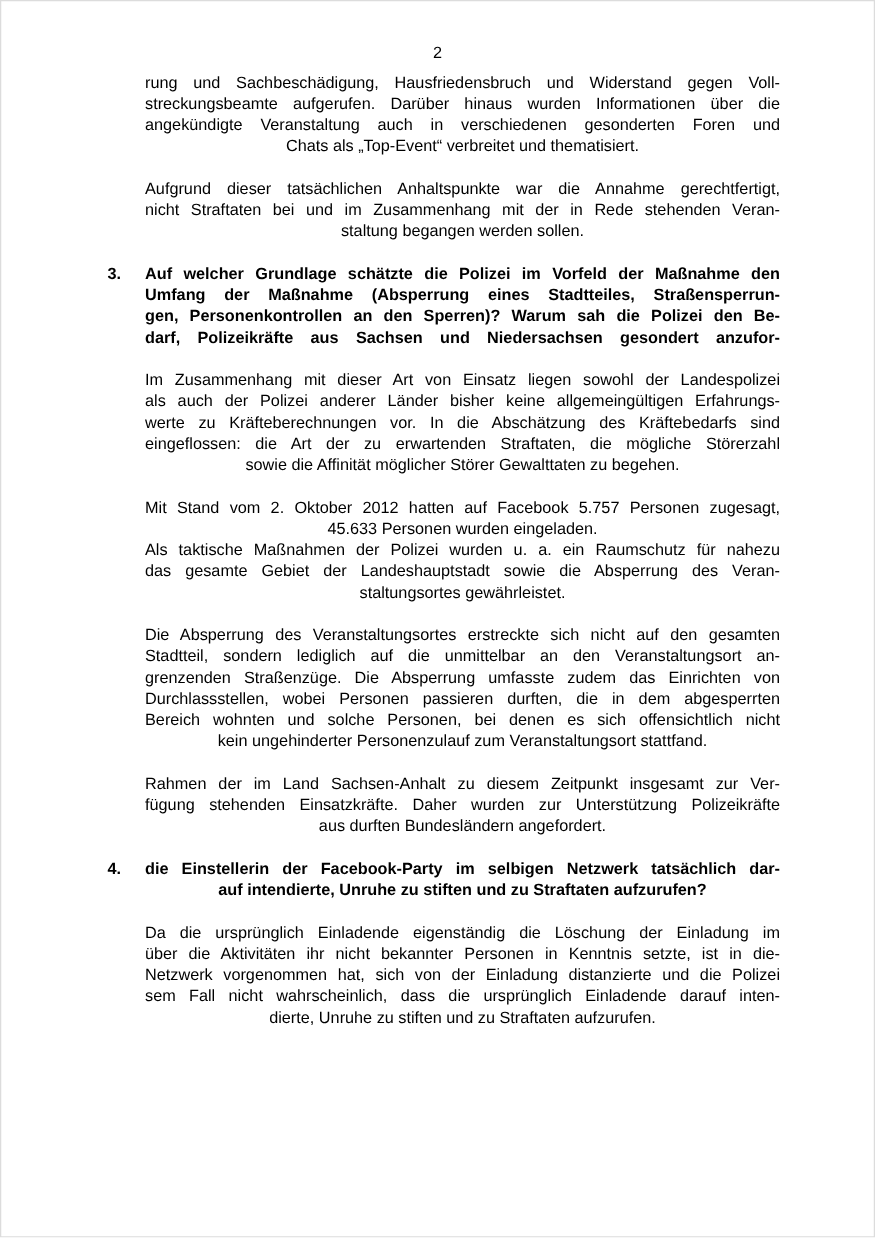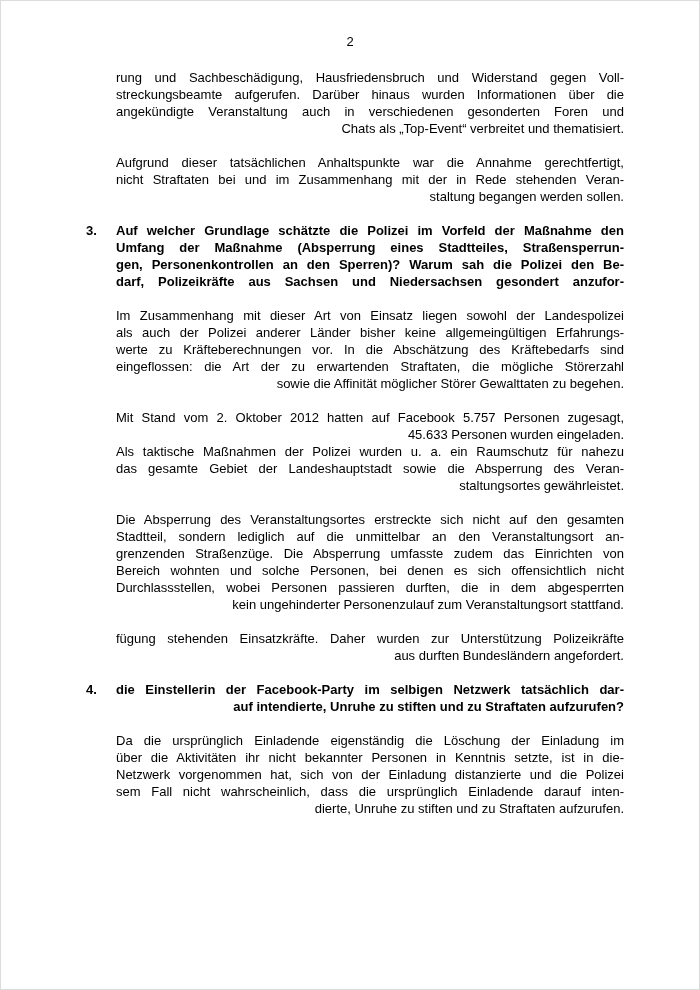--- a/index.html
+++ b/index.html
@@ -22,38 +22,38 @@
   }
   .page-number {
     position: absolute;
     top: 32px;
     left: 0;
     right: 0;
     text-align: center;
   }
   .doc-body {
     position: absolute;
-    top: 68px;
+    top: 56px;
     left: 115px;
     width: 508px;
   }
   .block {
     margin-bottom: 17px;
   }
   .block.question {
     position: relative;
     font-weight: bold;
   }
   .qnum {
     position: absolute;
     left: -30px;
     top: 0;
   }
   .line {
-    text-align: right;
+    text-align: center;
     hyphens: none;
   }
   .line.j {
     text-align: justify;
     text-align-last: justify;
   }
 </style>
 </head>
 <body>
 
@@ -89,25 +89,26 @@
         <div class="line j">Mit Stand vom 2. Oktober 2012 hatten auf Facebook 5.757 Personen zugesagt,</div>
         <div class="line">45.633 Personen wurden eingeladen.</div>
         <div class="line j">Als taktische Maßnahmen der Polizei wurden u. a. ein Raumschutz für nahezu</div>
         <div class="line j">das gesamte Gebiet der Landeshauptstadt sowie die Absperrung des Veran-</div>
         <div class="line">staltungsortes gewährleistet.</div>
       </div>
       <div class="block paragraph">
         <div class="line j">Die Absperrung des Veranstaltungsortes erstreckte sich nicht auf den gesamten</div>
         <div class="line j">Stadtteil, sondern lediglich auf die unmittelbar an den Veranstaltungsort an-</div>
         <div class="line j">grenzenden Straßenzüge. Die Absperrung umfasste zudem das Einrichten von</div>
+        <div class="line j">Durchlassstellen, wobei Personen passieren durften, die in dem abgesperrten</div>
         <div class="line j">Bereich wohnten und solche Personen, bei denen es sich offensichtlich nicht</div>
-        <div class="line j">Durchlassstellen, wobei Personen passieren durften, die in dem abgesperrten</div>
         <div class="line">kein ungehinderter Personenzulauf zum Veranstaltungsort stattfand.</div>
       </div>
       <div class="block paragraph">
+        <div class="line j">Rahmen der im Land Sachsen-Anhalt zu diesem Zeitpunkt insgesamt zur Ver-</div>
         <div class="line j">fügung stehenden Einsatzkräfte. Daher wurden zur Unterstützung Polizeikräfte</div>
         <div class="line">aus durften Bundesländern angefordert.</div>
       </div>
       <div class="block question">
         <span class="qnum">4.</span>
         <div class="line j">die Einstellerin der Facebook-Party im selbigen Netzwerk tatsächlich dar-</div>
         <div class="line">auf intendierte, Unruhe zu stiften und zu Straftaten aufzurufen?</div>
       </div>
       <div class="block paragraph">
         <div class="line j">Da die ursprünglich Einladende eigenständig die Löschung der Einladung im</div>

